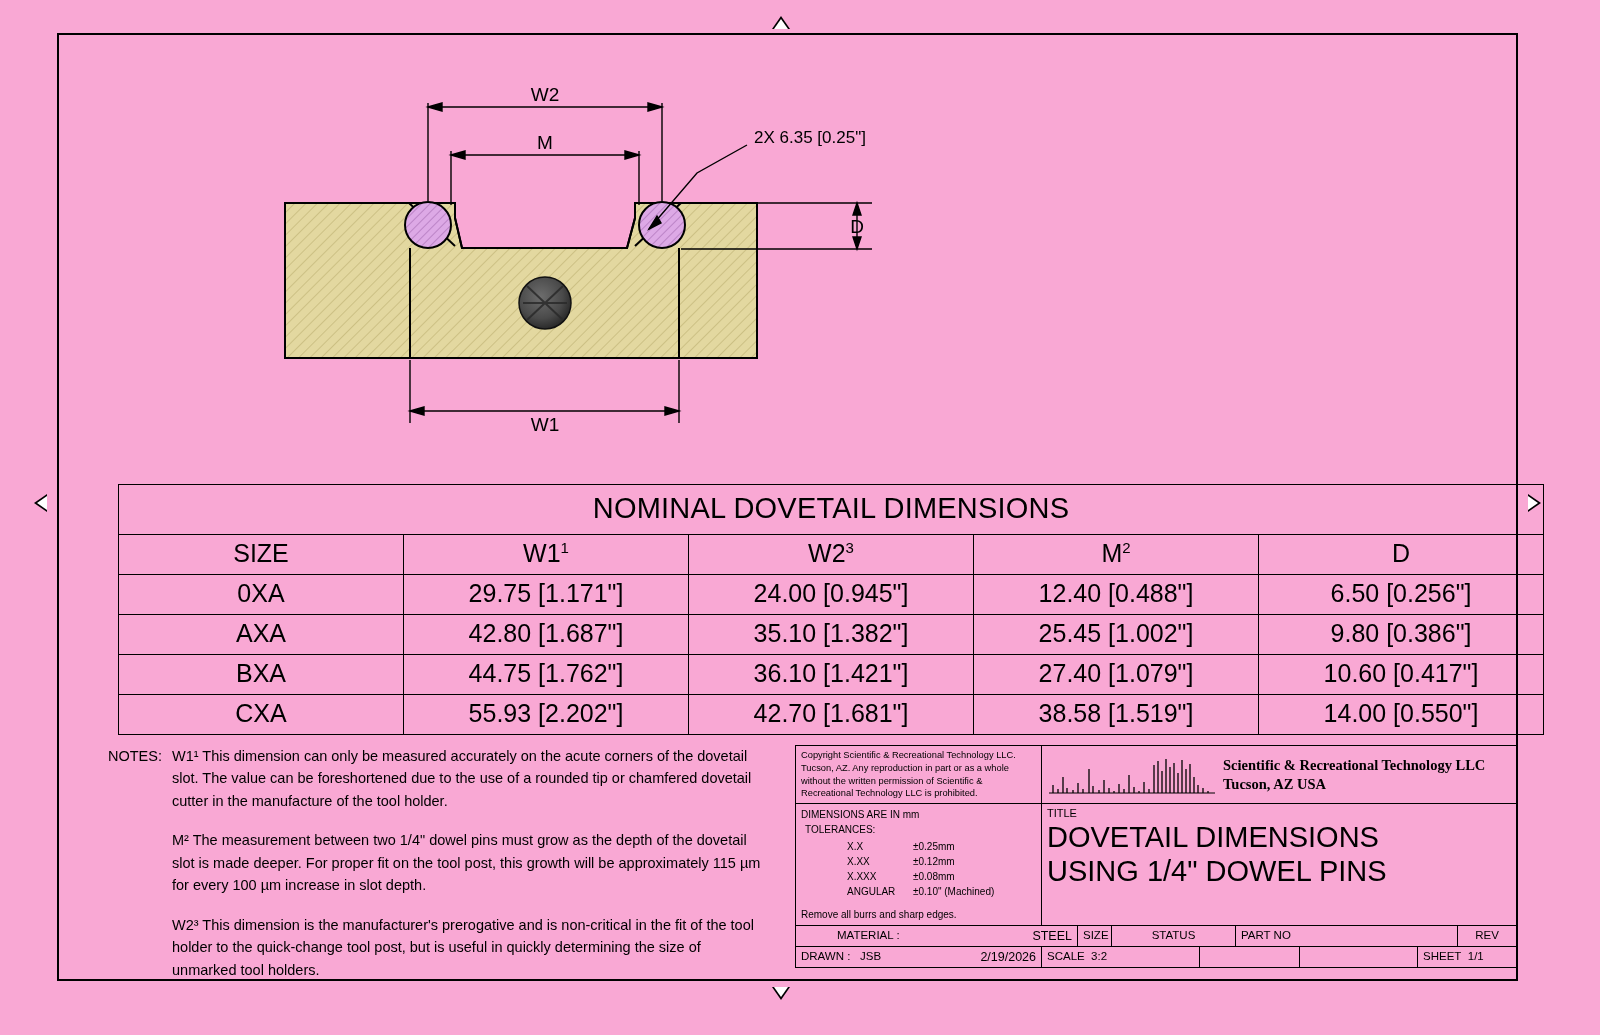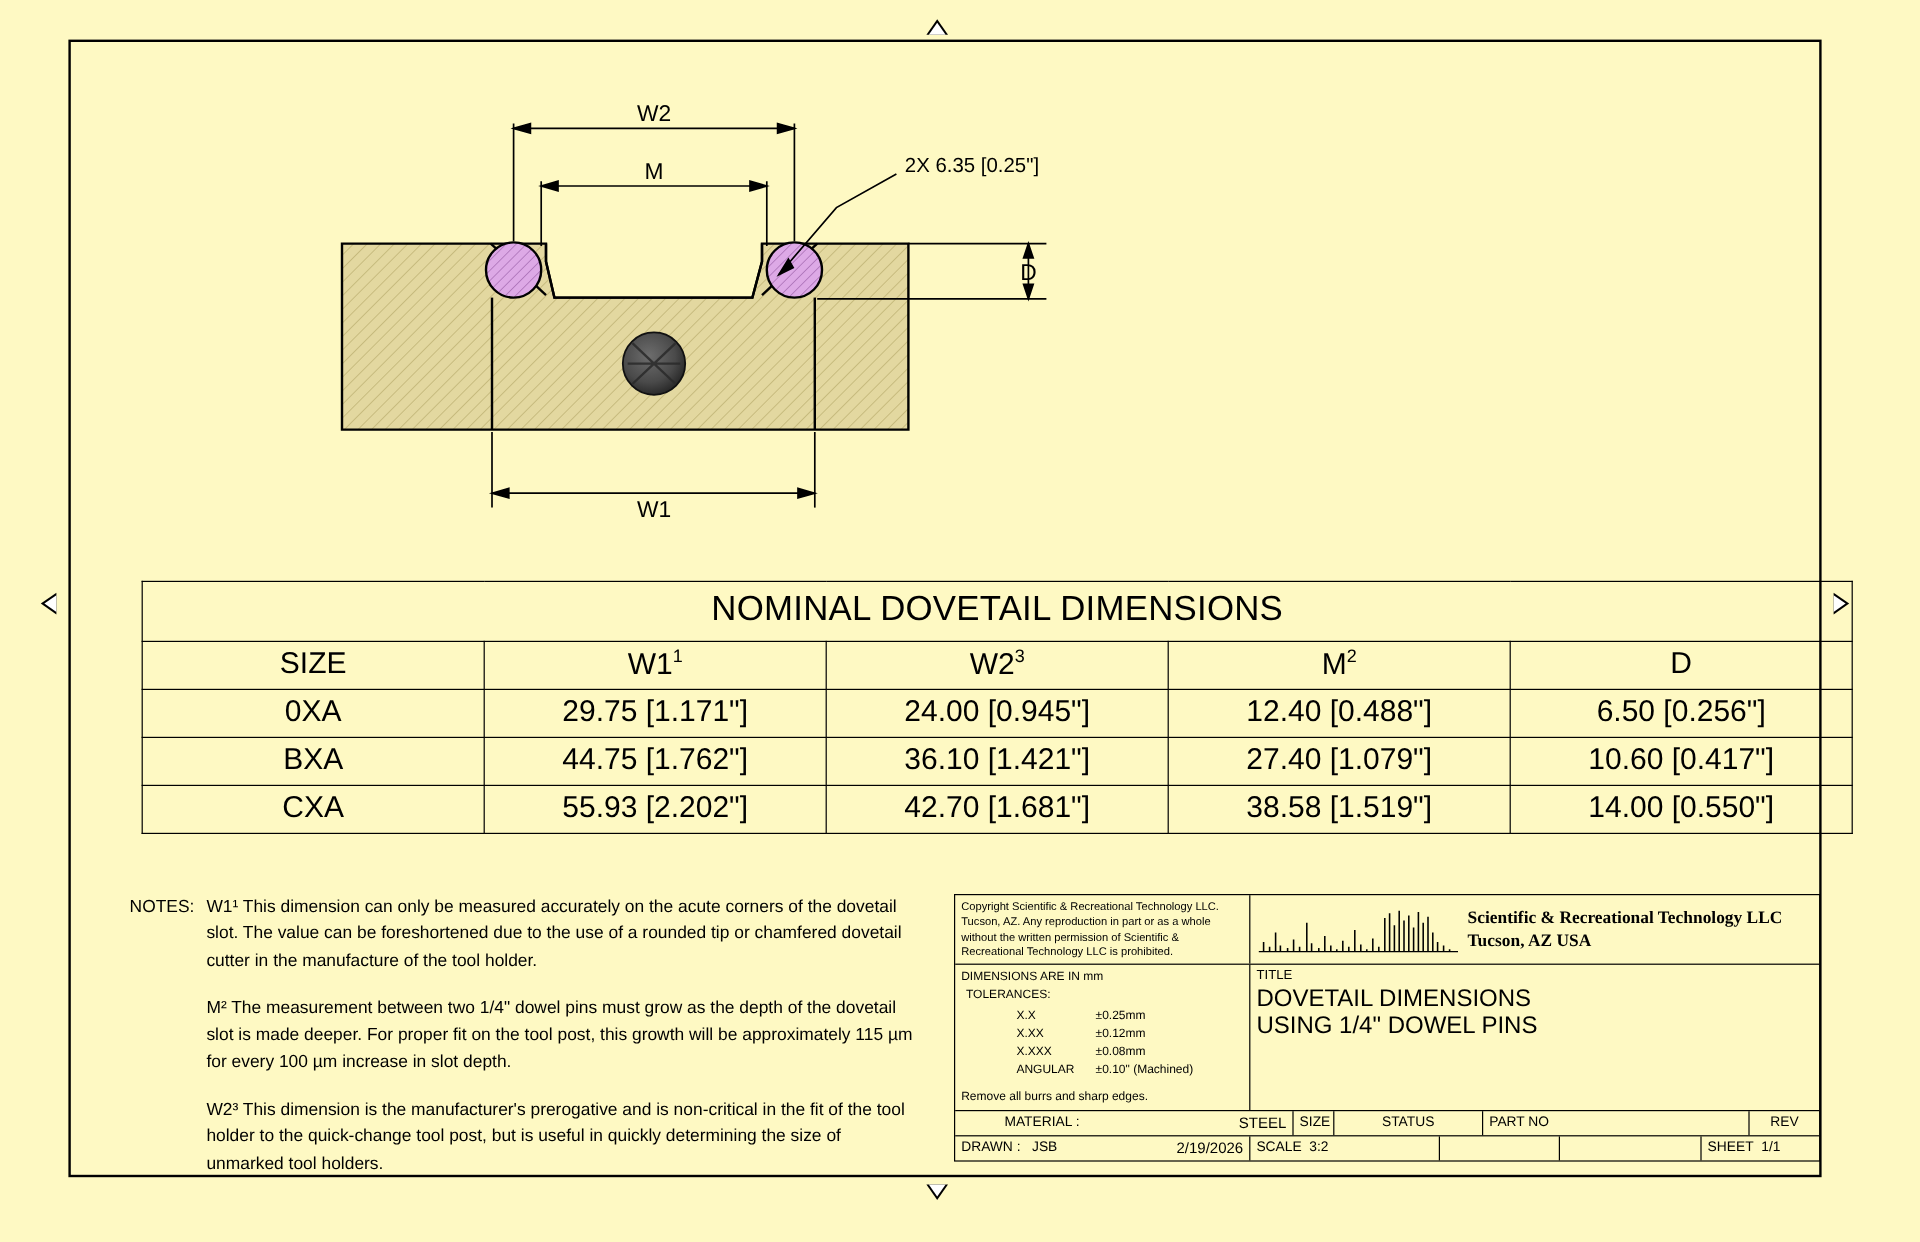--- a/index.html
+++ b/index.html
@@ -9,21 +9,21 @@
   }
   body {
     font-family: "Liberation Sans", sans-serif;
     color: #000;
   }
   #sheet {
     position: relative;
     width: 1600px;
     height: 1035px;
     overflow: hidden;
-    background: #fef9c3;
+    background: #f9a8d4;
   }
   .frame {
     position: absolute;
     left: 57px;
     top: 33px;
     width: 1461px;
     height: 948px;
     border: 2px solid #000;
     box-sizing: border-box;
   }
@@ -187,21 +187,21 @@
   .tb-tol .tol-line { display: flex; }
   .tb-tol .tol-line .k { width: 66px; }
   .tb-tol .rm { margin-top: 8px; }
 
   .tb-title {
     flex: 1;
     padding: 4px 10px 6px 10px;
   }
   .tb-title .lbl { font-size: 11px; }
   .tb-title .big {
-    font-size: 20px;
+    font-size: 29px;
     line-height: 1.15;
     margin-top: 2px;
   }
 
   .tb .lblsm { font-size: 11.5px; }
   .tb .valsm { font-size: 12.5px; }
 
   .r3 .c-material { width: 246px; display: flex; justify-content: space-between; margin-left: 36px; }
   .r3 .c-size { width: 34px; }
   .r3 .c-status { width: 124px; text-align: center; }
@@ -337,20 +337,27 @@
       <td style="width:268px"><span>W2</span><sup>3</sup></td>
       <td style="width:262px"><span>M</span><sup>2</sup></td>
       <td><span>D</span></td>
     </tr>
     <tr class="row">
       <td>0XA</td>
       <td>29.75 [1.171"]</td>
       <td>24.00 [0.945"]</td>
       <td>12.40 [0.488"]</td>
       <td>6.50 [0.256"]</td>
+    </tr>
+    <tr class="row">
+      <td>AXA</td>
+      <td>42.80 [1.687"]</td>
+      <td>35.10 [1.382"]</td>
+      <td>25.45 [1.002"]</td>
+      <td>9.80 [0.386"]</td>
     </tr>
     <tr class="row">
       <td>BXA</td>
       <td>44.75 [1.762"]</td>
       <td>36.10 [1.421"]</td>
       <td>27.40 [1.079"]</td>
       <td>10.60 [0.417"]</td>
     </tr>
     <tr class="row">
       <td>CXA</td>

